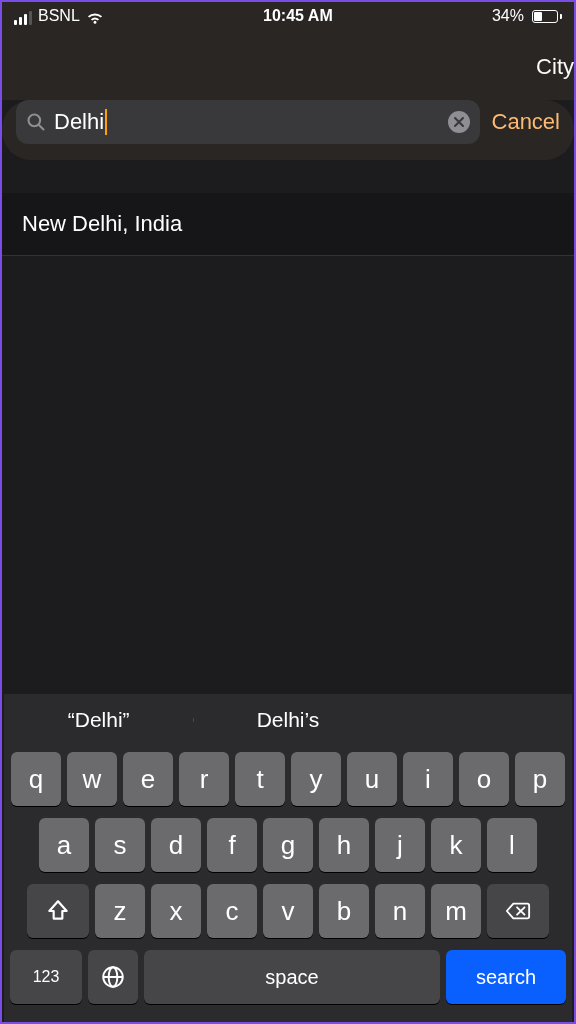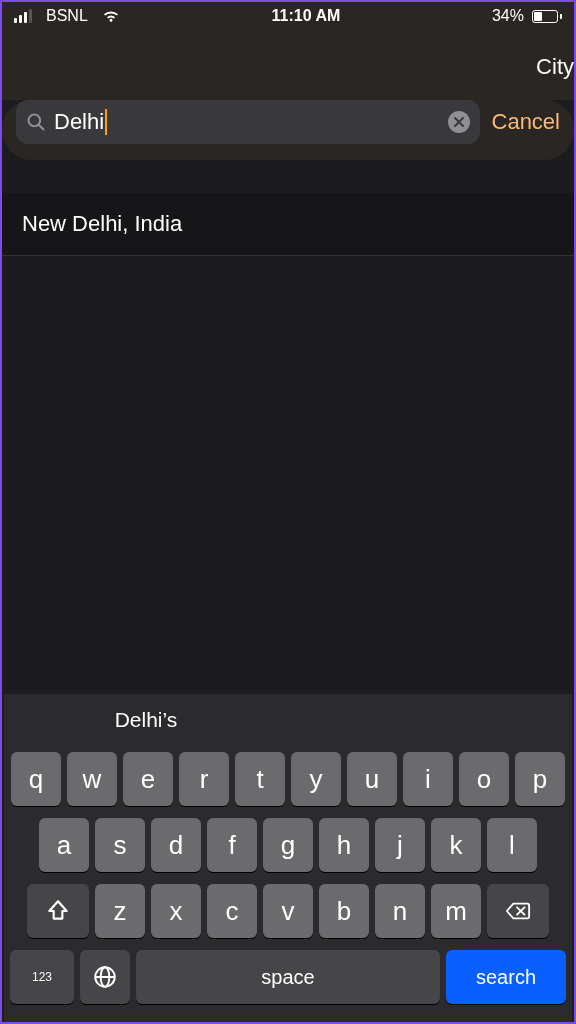--- a/index.html
+++ b/index.html
@@ -1,20 +1,20 @@
 <!DOCTYPE html>
 <html><head>
   <meta charset="utf-8">
   <style>
     * { margin:0; padding:0; box-sizing:border-box; font-family:-apple-system,Helvetica,Arial,sans-serif; -webkit-font-smoothing:antialiased; }
     body { width:576px; height:1024px; background:#1c1c1e; color:#fff; position:relative; overflow:hidden; border:2px solid #7a4de8; }
 
     
     .status-bar { height:28px; display:flex; align-items:center; justify-content:space-between; padding:0 12px; font-size:16px; font-weight:500; background:#2a2624; }
-    .sb-left { display:flex; align-items:center; gap:14px; }
+    .sb-left { display:flex; align-items:flex-end; gap:6px; }
     .sb-right { display:flex; align-items:center; gap:8px; }
     .signal { display:flex; align-items:flex-end; gap:2px; }
     .signal span { width:3px; background:#fff; border-radius:1px; }
     .signal span:nth-child(1){height:5px}
     .signal span:nth-child(2){height:8px}
     .signal span:nth-child(3){height:11px}
     .signal span:nth-child(4){height:14px;background:#555}
     .wifi-icon { width:18px; height:14px; }
     .battery { display:flex; align-items:center; gap:2px; }
     .bat-body { width:26px; height:13px; border:1.5px solid #fff; border-radius:3px; position:relative; }
@@ -48,21 +48,21 @@
     .kb-body { padding:6px 4px 0; }
     .kb-row { display:flex; gap:6px; margin-bottom:12px; justify-content:center; }
     .key { background:#6b6b6d; color:#fff; border-radius:6px; height:54px; display:flex; align-items:center; justify-content:center; font-size:26px; box-shadow:0 1px 0 #000; }
     .key.letter { width:50px; }
     .key.dark { background:#464649; }
     .key.shift { width:62px; }
     .key.backspace { width:62px; }
     .row2 { padding:0 26px; }
     .row3 { padding:0 0; }
     .row4 { gap:6px; padding:0 2px; }
-    .key.num { width:64px; font-size:12px; }
+    .key.num { width:72px; font-size:16px; }
     .key.globe { width:50px; }
     .key.space { flex:1; font-size:20px;text-align:center; }
     .key.search { width:120px; background:#0a60ff; font-size:20px; }
     .globe svg,.shift svg,.backspace svg { width:26px; height:26px; }
   </style>
 </head>
 <body>
 
 <div class="status-bar">
   <div class="sb-left">
@@ -70,21 +70,21 @@
         <span></span>
         <span></span>
         <span></span>
         <span></span>
       </span>
     <span>BSNL</span>
     <svg class="wifi-icon" viewBox="0 0 24 18">
         <path fill="#fff" d="M12 16.5a2 2 0 100-4 2 2 0 000 4zm-5.5-6a9 9 0 0111 0l-1.8 1.8a6.4 6.4 0 00-7.4 0L6.5 10.5zM2.5 6.5a15 15 0 0119 0L19.7 8.3a12.4 12.4 0 00-15.4 0L2.5 6.5z"></path>
       </svg>
   </div>
-  <div style="font-weight:600">11:10 AM</div>
+  <div style="font-weight:600">10:45 AM</div>
   <div class="sb-right">
     <span>34%</span>
     <span class="battery">
       <span class="bat-body">
           <span class="bat-fill"></span>
         </span>
         <span class="bat-tip"></span>
     </span>
   </div>
 </div>
@@ -112,20 +112,21 @@
   </div>
   <span class="cancel-btn">Cancel</span>
 </div>
 
 <div class="results">
   <div class="result-item">New Delhi, India</div>
 </div>
 
 <div class="keyboard">
   <div class="suggestions">
+    <div class="suggestion">“Delhi”</div>
     <div class="suggestion">Delhi’s</div>
     <div class="suggestion"></div>
   </div>
   <div class="kb-body">
     <div class="kb-row" id="row1">
         <div class="key letter">q</div>
         <div class="key letter">w</div>
         <div class="key letter">e</div>
         <div class="key letter">r</div>
         <div class="key letter">t</div>

